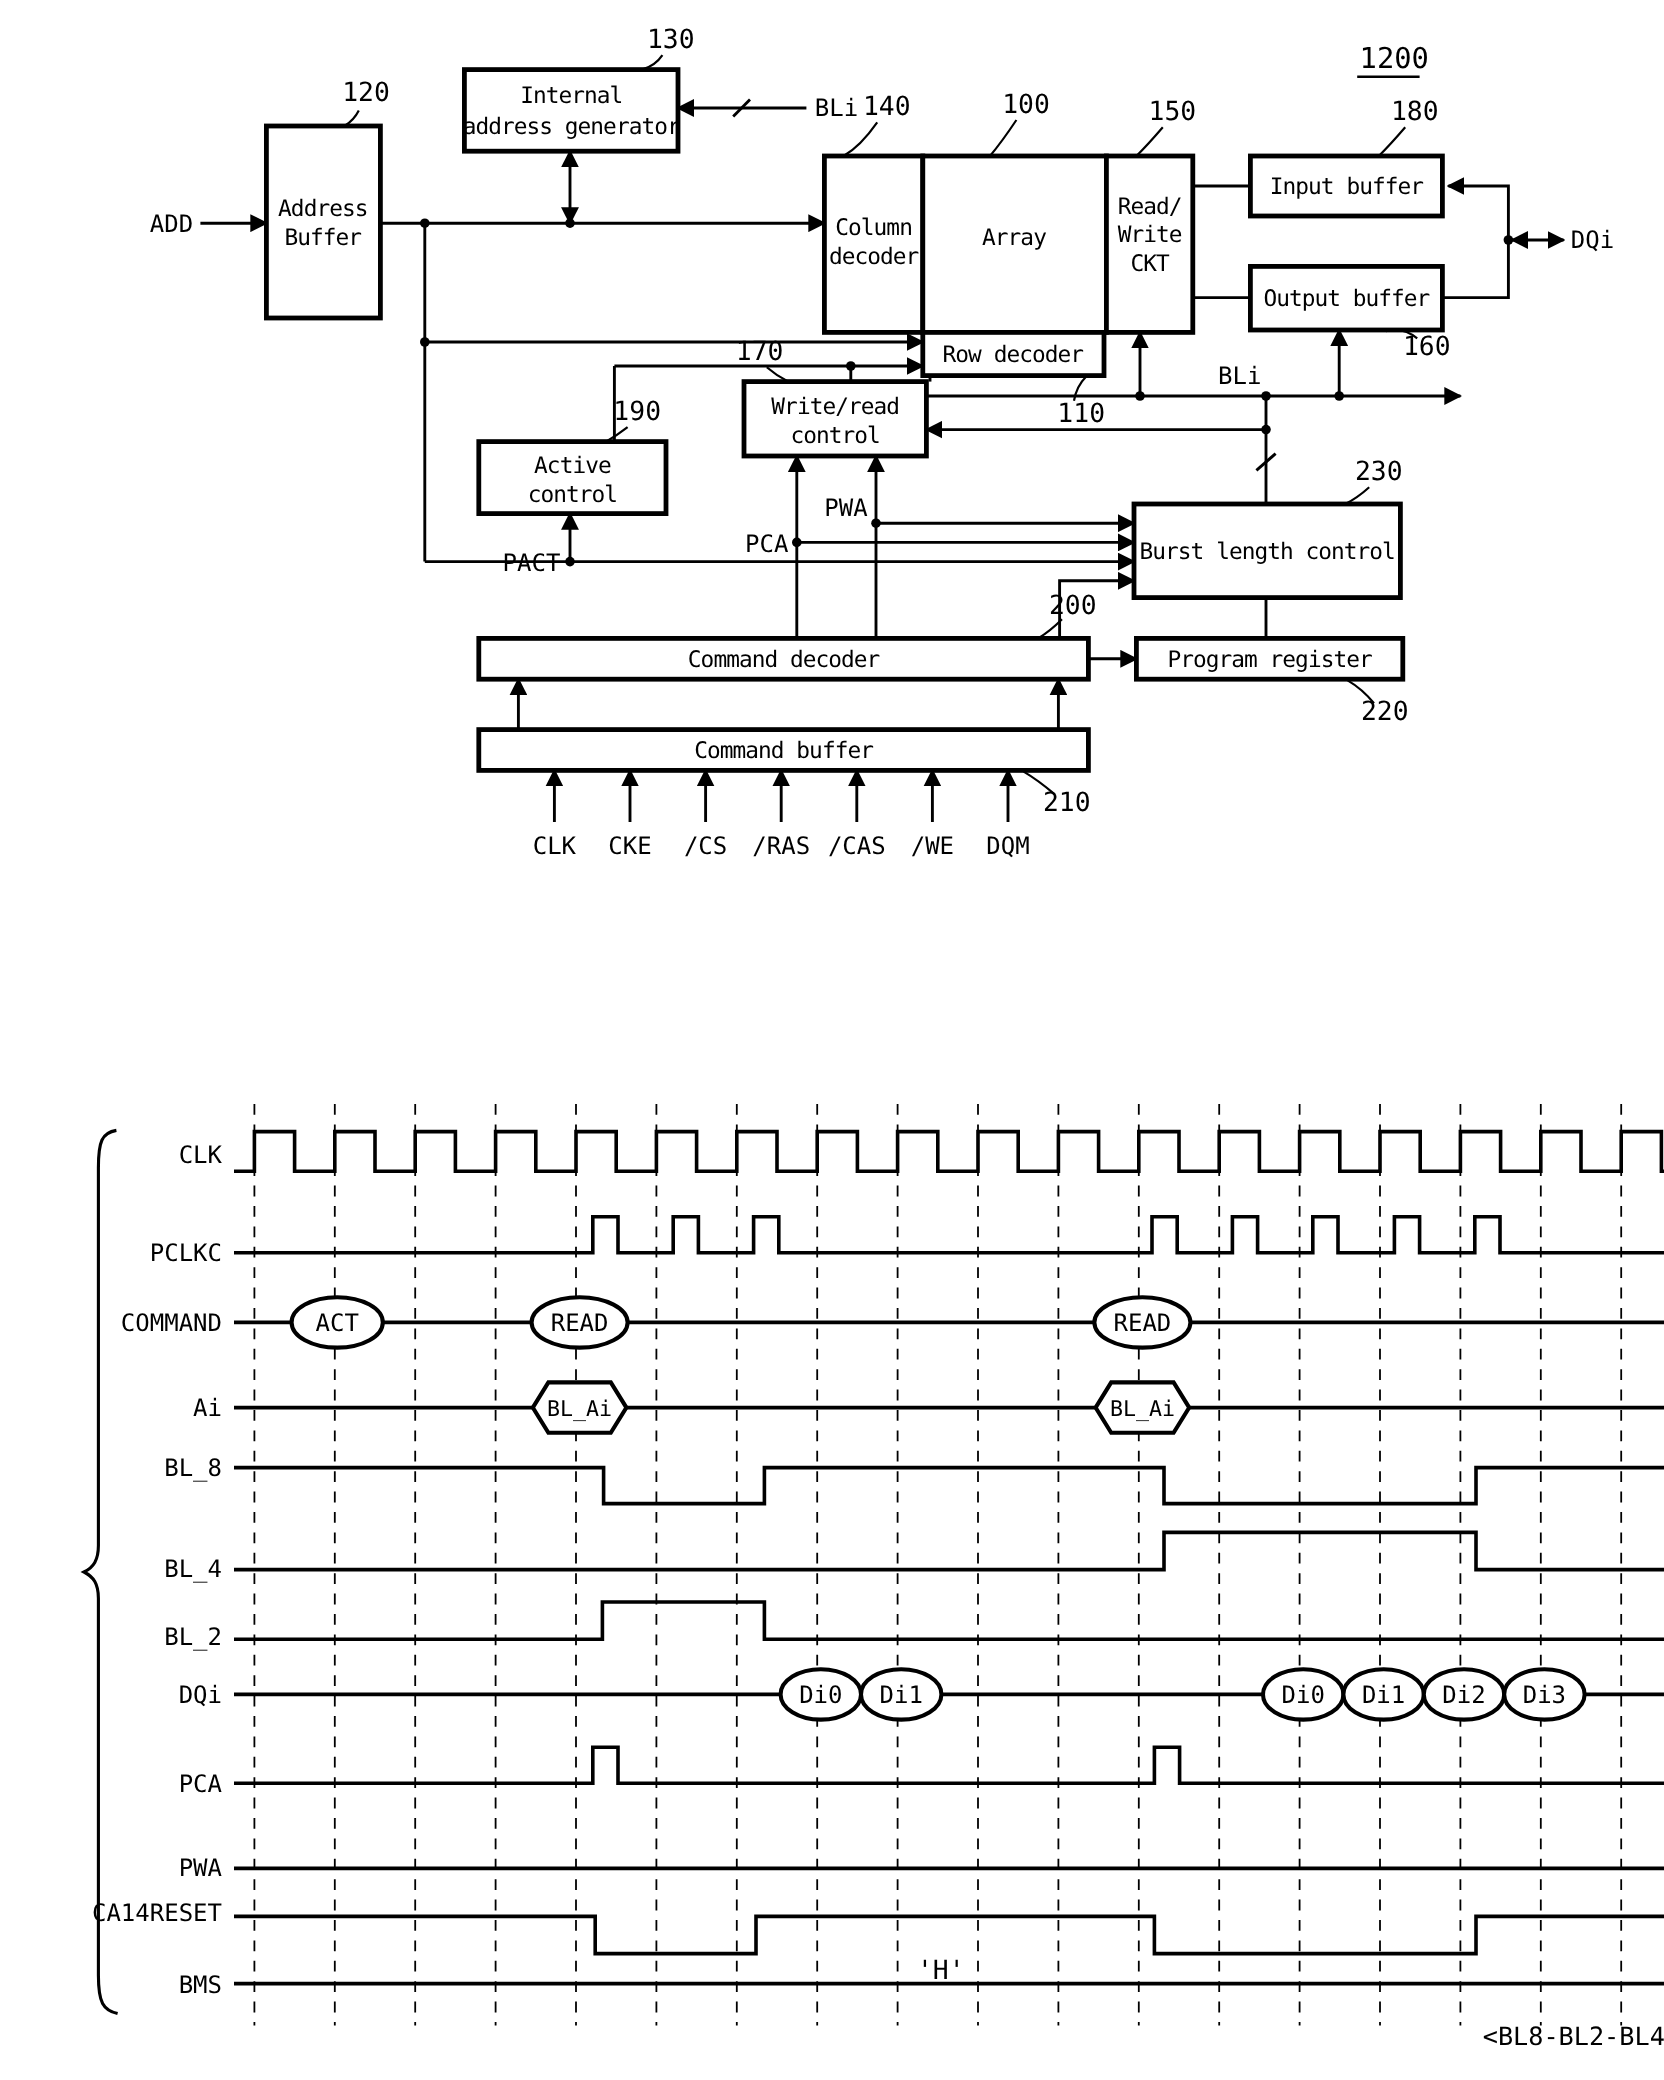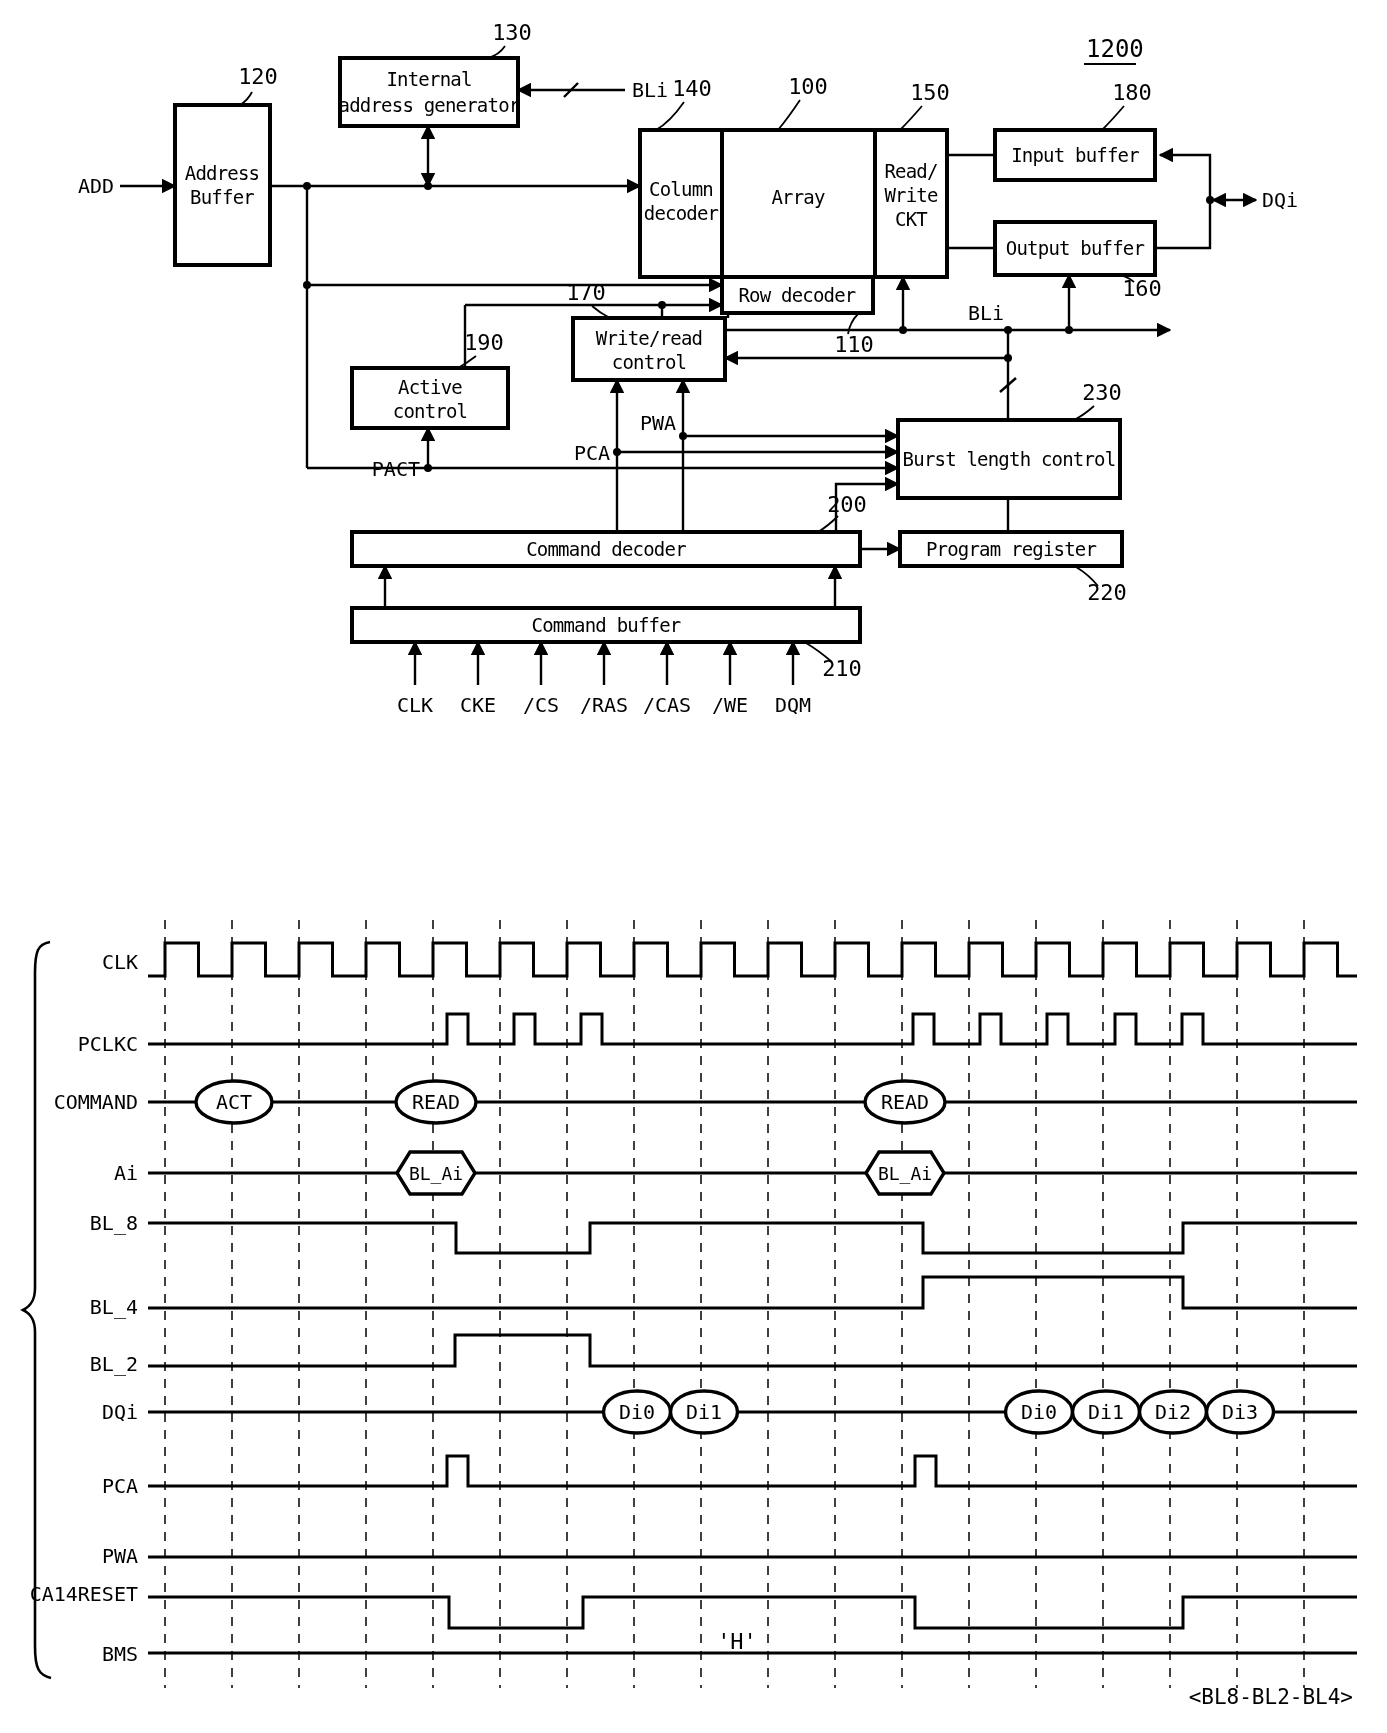--- a/index.html
+++ b/index.html
@@ -1,16 +1,16 @@
 <!DOCTYPE html>
 <html><head>
 <meta charset="utf-8">
 <style>
   html,body{margin:0;padding:0;background:#fff;}
-  .page{width:1216px;height:1733px;background:#fff;position:relative;font-family:"DejaVu Sans Mono","Liberation Mono",monospace;}
+  .page{width:1216px;height:1733px;background:#fff;position:relative;font-family:"DejaVu Sans Mono","Liberation Mono",monospace;margin-left:47px;}
   svg{display:block;}
   .box{fill:#fff;stroke:#000;stroke-width:4;}
   .wire{fill:none;stroke:#000;stroke-width:2.4;}
   .leader{fill:none;stroke:#000;stroke-width:1.8;}
   .blabel{font-family:"DejaVu Sans Mono","Liberation Mono",monospace;font-size:19px;letter-spacing:-0.8px;fill:#000;text-anchor:middle;}
   .ref{font-family:"DejaVu Sans Mono","Liberation Mono",monospace;font-size:22px;fill:#000;text-anchor:middle;}
   .sig{font-family:"DejaVu Sans Mono","Liberation Mono",monospace;font-size:20px;fill:#000;}
   .sig.end{text-anchor:end;}
   .slabel{font-family:"DejaVu Sans Mono","Liberation Mono",monospace;font-size:20px;fill:#000;text-anchor:end;}
   .wave{fill:none;stroke:#000;stroke-width:3;}

